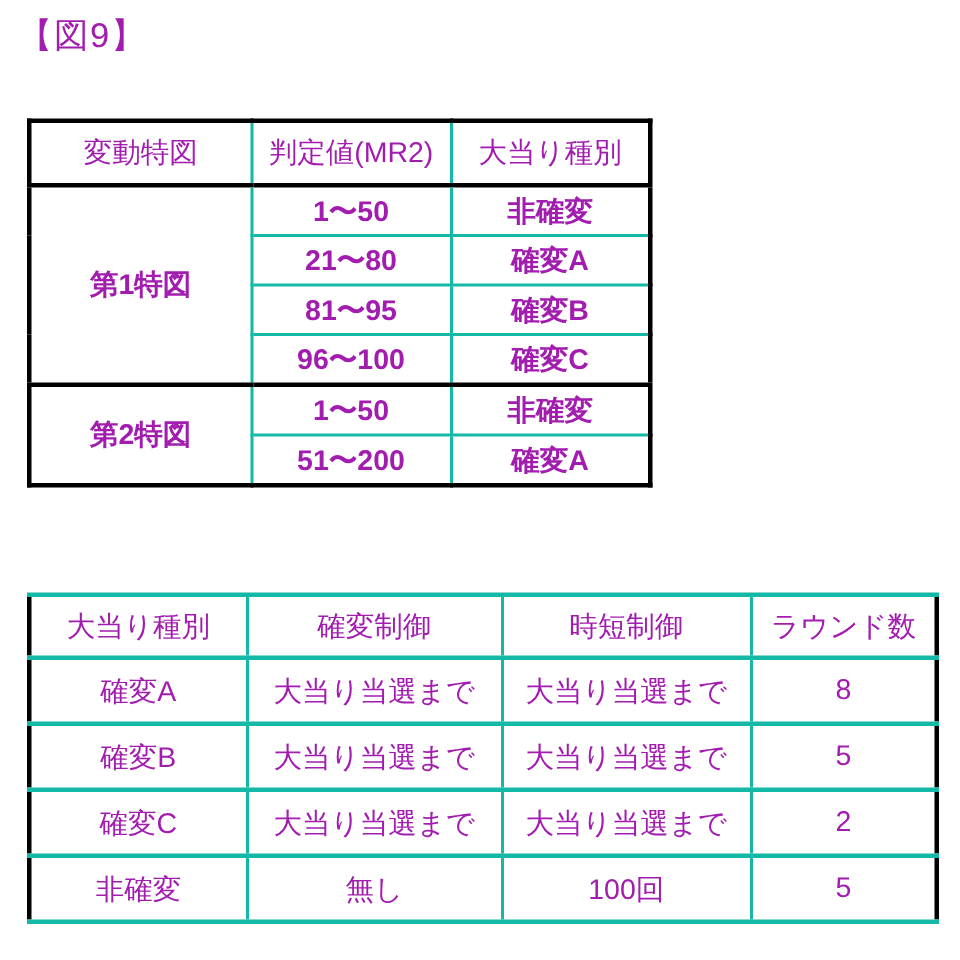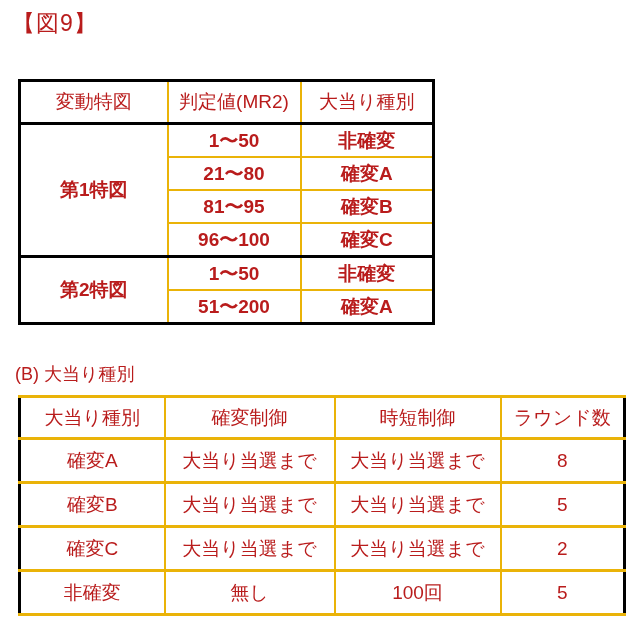--- a/index.html
+++ b/index.html
@@ -6,21 +6,21 @@
     margin: 0;
     padding: 0;
     background: #ffffff;
   }
   #page {
     position: relative;
     width: 640px;
     height: 640px;
     background: #ffffff;
     font-family: "Liberation Sans", sans-serif;
-    color: #b91c1c;
+    color: #a21caf;
   }
   #figure-label {
     position: absolute;
     left: 12px;
     top: 8px;
     font-size: 23px;
     letter-spacing: 1px;
     white-space: nowrap;
   }
   .caption {
@@ -30,21 +30,21 @@
   }
   #caption-a { left: 15px; top: 46px; }
   #caption-b { left: 15px; top: 362px; }
   table {
     position: absolute;
     border-collapse: collapse;
     table-layout: fixed;
     background: #ffffff;
   }
   th, td {
-    border: 2px solid #eab308;
+    border: 2px solid #14b8a6;
     text-align: center;
     vertical-align: middle;
     font-weight: normal;
     font-size: 19px;
     padding: 0;
     overflow: hidden;
     white-space: nowrap;
   }
   
   #table-a {
@@ -114,21 +114,20 @@
         <td>1〜50</td>
         <td>非確変</td>
       </tr>
       <tr>
         <td>51〜200</td>
         <td>確変A</td>
       </tr>
     </tbody>
   </table>
 
-  <div id="caption-b" class="caption">(B) 大当り種別</div>
 
   <table id="table-b">
     <colgroup>
       <col style="width:145px">
       <col style="width:170px">
       <col style="width:166px">
       <col style="width:124px">
     </colgroup>
     <thead>
       <tr>

